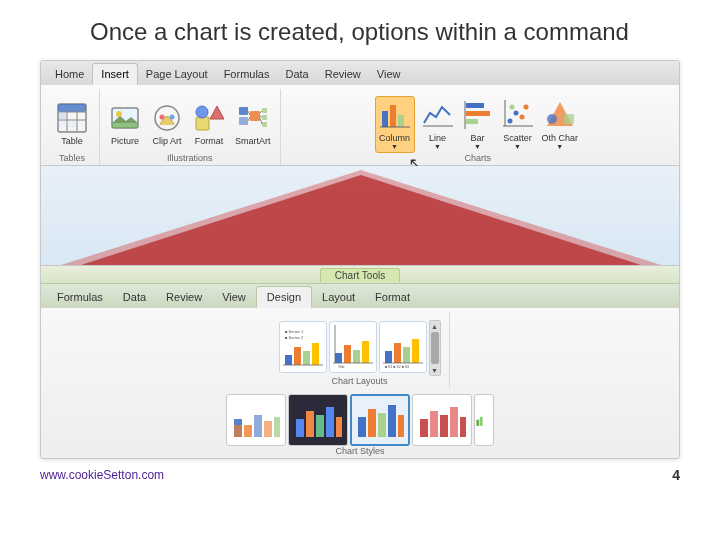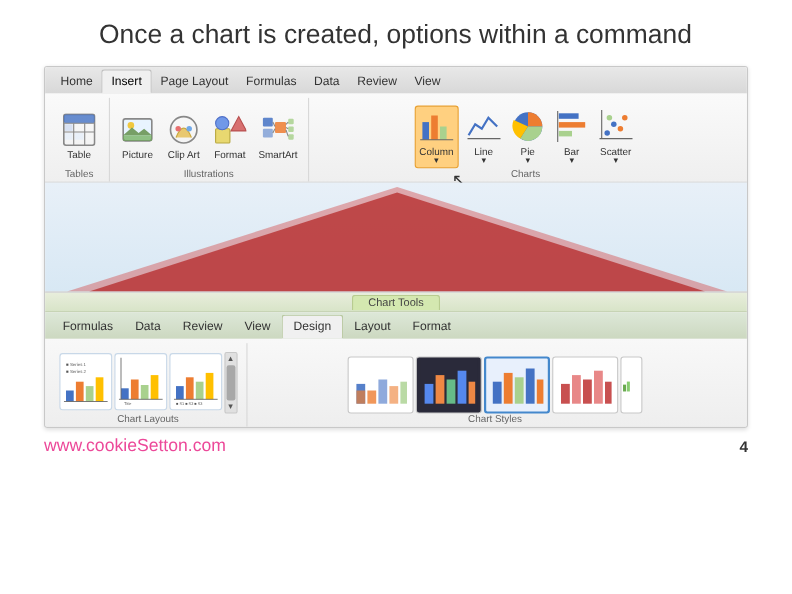--- a/index.html
+++ b/index.html
@@ -214,24 +214,25 @@
     }
 
     .ribbon-tab-bottom.active {
       background: #f0f0f0;
       border: 1px solid #b8c8a0;
       border-bottom: 1px solid #f0f0f0;
     }
 
     .ribbon-content-bottom {
       display: flex;
-      align-items: flex-end;
+      align-items: center;
       padding: 4px 4px 0 4px;
       background: linear-gradient(to bottom, #f8f8f8, #eeeeee);
       min-height: 80px;
+      flex-direction: column;
     }
 
     .ribbon-group-bottom {
       display: flex;
       flex-direction: column;
       align-items: center;
       border-right: 1px solid #d8d8d8;
       padding: 2px 4px 0 4px;
     }
 
@@ -311,22 +312,22 @@
 
     .slide-footer {
       display: flex;
       justify-content: space-between;
       align-items: center;
       width: 640px;
       margin-top: 8px;
     }
 
     .footer-url {
-      font-size: 16px;
-      color: #ec4899;
+      font-size: 12px;
+      color: #4c1d95;
     }
 
     .footer-page {
       font-size: 14px;
       color: #333;
       font-weight: bold;
     }
   </style>
 </head>
 <body>
@@ -452,32 +453,20 @@
                   <polyline points="2,24 8,14 14,18 20,8 28,16" fill="none" stroke="#4472c4" stroke-width="2"></polyline>
                   <line x1="1" y1="27" x2="31" y2="27" stroke="#666" stroke-width="1"></line>
                 </svg>
               </div>
               <span>Line</span>
               <span style="font-size:7px;">▼</span>
             </div>
             <div class="ribbon-icon-large">
               <div class="icon-img">
                 <svg width="32" height="32" viewBox="0 0 32 32">
-                  <circle cx="16" cy="16" r="13" fill="#4472c4"></circle>
-                  <path d="M16 16 L16 3 A13 13 0 0 1 29 16 Z" fill="#ed7d31"></path>
-                  <path d="M16 16 L29 16 A13 13 0 0 1 9 27 Z" fill="#a9d18e"></path>
-                  <path d="M16 16 L9 27 A13 13 0 0 1 3 10 Z" fill="#ffc000"></path>
-                </svg>
-              </div>
-              <span>Pie</span>
-              <span style="font-size:7px;">▼</span>
-            </div>
-            <div class="ribbon-icon-large">
-              <div class="icon-img">
-                <svg width="32" height="32" viewBox="0 0 32 32">
                   <rect x="4" y="4" width="18" height="5" fill="#4472c4"></rect>
                   <rect x="4" y="12" width="24" height="5" fill="#ed7d31"></rect>
                   <rect x="4" y="20" width="12" height="5" fill="#a9d18e"></rect>
                   <line x1="3" y1="2" x2="3" y2="30" stroke="#666" stroke-width="1"></line>
                 </svg>
               </div>
               <span>Bar</span>
               <span style="font-size:7px;">▼</span>
             </div>
             <div class="ribbon-icon-large">
@@ -486,20 +475,31 @@
                   <circle cx="8" cy="22" r="2.5" fill="#4472c4"></circle>
                   <circle cx="14" cy="14" r="2.5" fill="#4472c4"></circle>
                   <circle cx="20" cy="18" r="2.5" fill="#ed7d31"></circle>
                   <circle cx="24" cy="8" r="2.5" fill="#ed7d31"></circle>
                   <circle cx="10" cy="8" r="2.5" fill="#a9d18e"></circle>
                   <line x1="1" y1="27" x2="31" y2="27" stroke="#666" stroke-width="1"></line>
                   <line x1="3" y1="1" x2="3" y2="27" stroke="#666" stroke-width="1"></line>
                 </svg>
               </div>
               <span>Scatter</span>
+              <span style="font-size:7px;">▼</span>
+            </div>
+            <div class="ribbon-icon-large">
+              <div class="icon-img">
+                <svg width="32" height="32" viewBox="0 0 32 32">
+                  <path d="M16 3 L29 27 L3 27 Z" fill="#ed7d31" opacity="0.75"></path>
+                  <circle cx="8" cy="20" r="5" fill="#4472c4" opacity="0.75"></circle>
+                  <rect x="20" y="15" width="10" height="10" rx="1" fill="#a9d18e" opacity="0.75"></rect>
+                </svg>
+              </div>
+              <span>Oth Char</span>
               <span style="font-size:7px;">▼</span>
             </div>
           </div>
           <div class="ribbon-group-label">Charts</div>
         </div>
       </div>
     </div>
 
     <div class="chart-area">
       <div class="triangle-red-light"></div>

